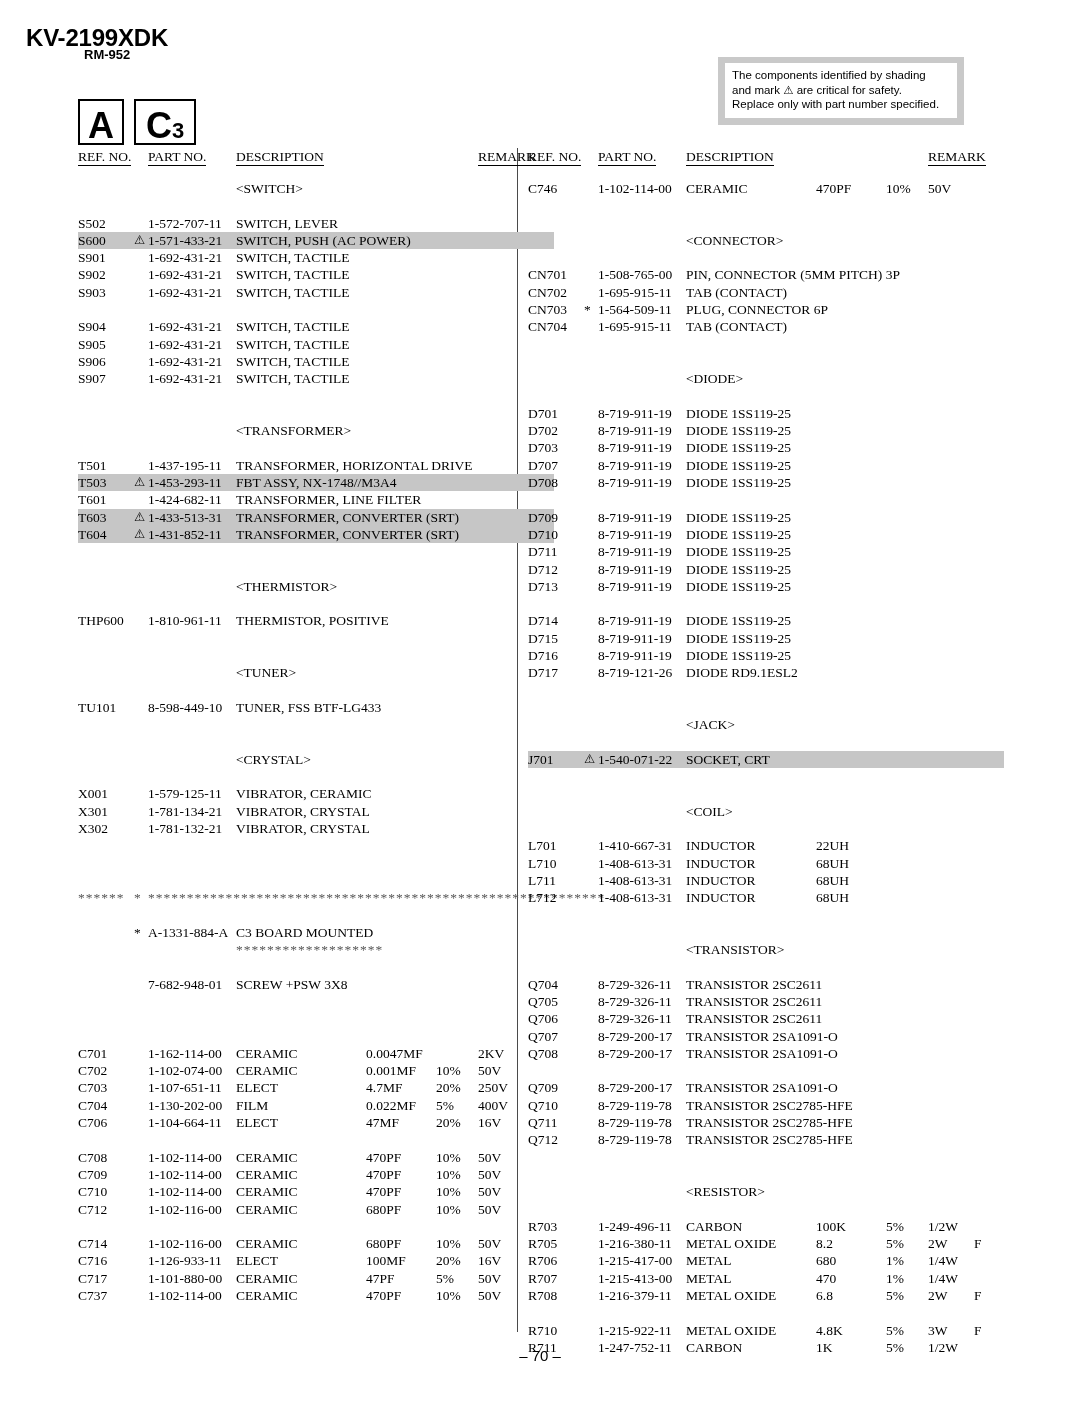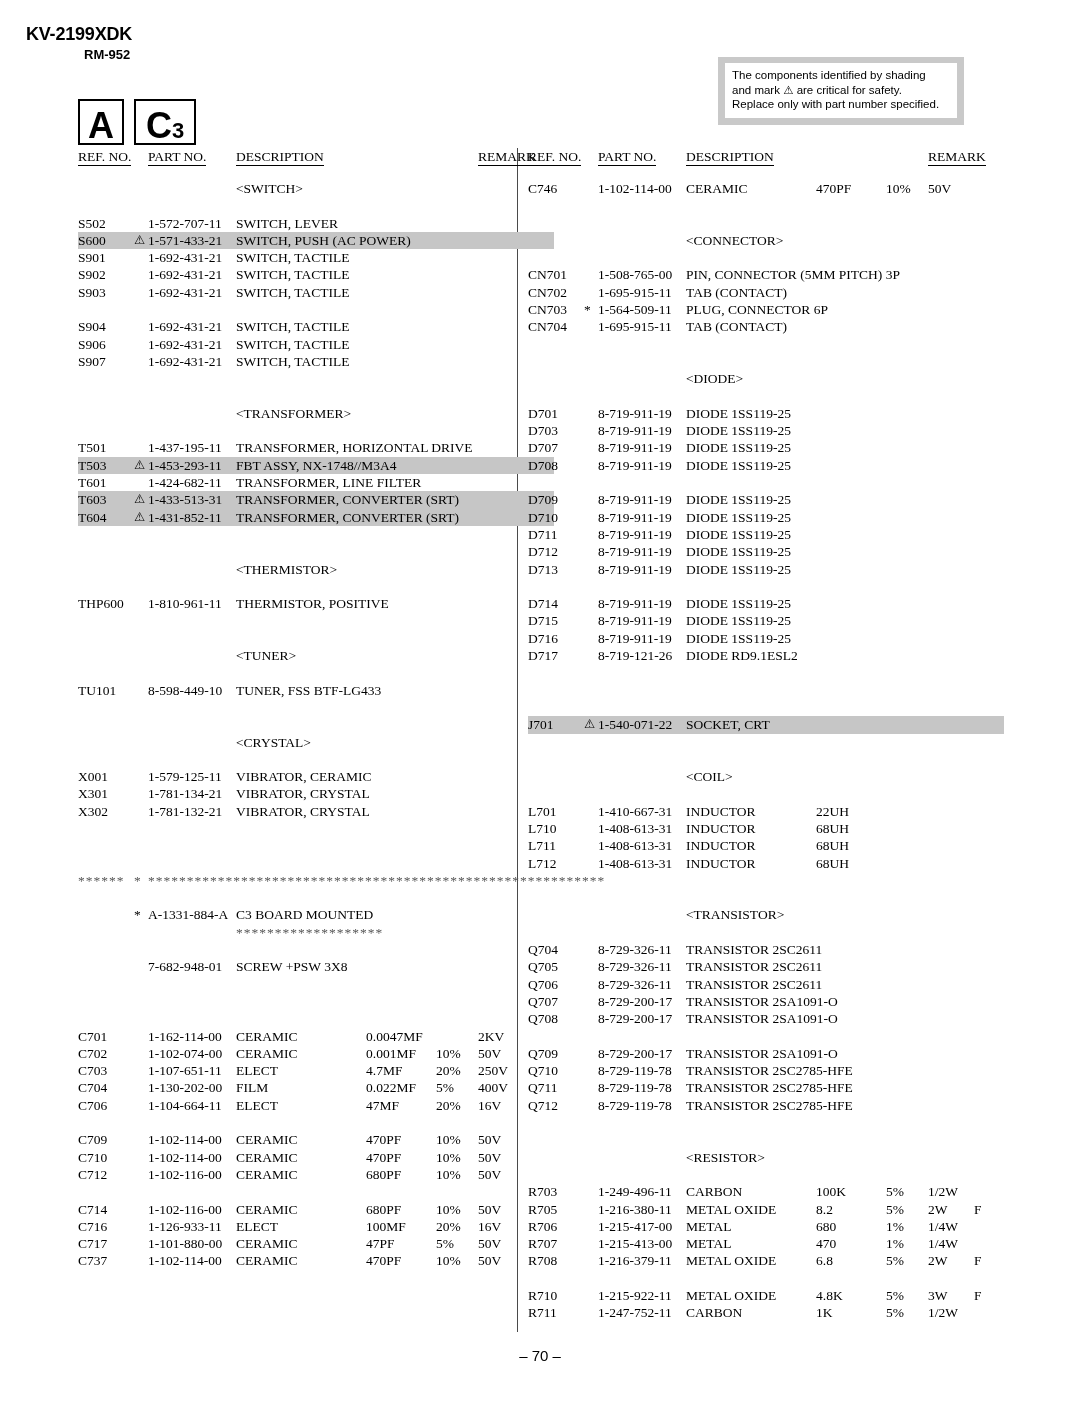--- a/index.html
+++ b/index.html
@@ -16,21 +16,21 @@
     overflow: hidden;
   }
 
   
   #model-title {
     position: absolute;
     left: 26px;
     top: 24px;
     font-family: "Liberation Sans", sans-serif;
     font-weight: bold;
-    font-size: 18px;
+    font-size: 24px;
     letter-spacing: -0.2px;
   }
   #remote-title {
     position: absolute;
     left: 84px;
     top: 47px;
     font-family: "Liberation Sans", sans-serif;
     font-weight: bold;
     font-size: 13px;
   }
@@ -273,20 +273,30 @@
           <td class="c-ref">S904</td>
           <td class="c-mark"></td>
           <td class="c-part">1-692-431-21</td>
           <td class="c-desc" style="overflow: visible; position: relative;">SWITCH, TACTILE</td>
           <td class="c-val"></td>
           <td class="c-tol"></td>
           <td class="c-rat"></td>
           <td class="c-rem"></td>
         </tr>
         <tr class="row">
+          <td class="c-ref">S905</td>
+          <td class="c-mark"></td>
+          <td class="c-part">1-692-431-21</td>
+          <td class="c-desc" style="overflow: visible; position: relative;">SWITCH, TACTILE</td>
+          <td class="c-val"></td>
+          <td class="c-tol"></td>
+          <td class="c-rat"></td>
+          <td class="c-rem"></td>
+        </tr>
+        <tr class="row">
           <td class="c-ref">S906</td>
           <td class="c-mark"></td>
           <td class="c-part">1-692-431-21</td>
           <td class="c-desc" style="overflow: visible; position: relative;">SWITCH, TACTILE</td>
           <td class="c-val"></td>
           <td class="c-tol"></td>
           <td class="c-rat"></td>
           <td class="c-rem"></td>
         </tr>
         <tr class="row">
@@ -555,20 +565,30 @@
           <td class="c-mark"></td>
           <td class="c-part">1-104-664-11</td>
           <td class="c-desc" style="overflow: visible; position: relative;">ELECT</td>
           <td class="c-val">47MF</td>
           <td class="c-tol">20%</td>
           <td class="c-rat">16V</td>
           <td class="c-rem"></td>
         </tr>
         <tr class="spacer">
           <td colspan="8"></td>
+        </tr>
+        <tr class="row">
+          <td class="c-ref">C708</td>
+          <td class="c-mark"></td>
+          <td class="c-part">1-102-114-00</td>
+          <td class="c-desc" style="overflow: visible; position: relative;">CERAMIC</td>
+          <td class="c-val">470PF</td>
+          <td class="c-tol">10%</td>
+          <td class="c-rat">50V</td>
+          <td class="c-rem"></td>
         </tr>
         <tr class="row">
           <td class="c-ref">C709</td>
           <td class="c-mark"></td>
           <td class="c-part">1-102-114-00</td>
           <td class="c-desc" style="overflow: visible; position: relative;">CERAMIC</td>
           <td class="c-val">470PF</td>
           <td class="c-tol">10%</td>
           <td class="c-rat">50V</td>
           <td class="c-rem"></td>
@@ -742,20 +762,30 @@
           <td class="c-ref">D701</td>
           <td class="c-mark"></td>
           <td class="c-part">8-719-911-19</td>
           <td class="c-desc" style="overflow: visible; position: relative;">DIODE 1SS119-25</td>
           <td class="c-val"></td>
           <td class="c-tol"></td>
           <td class="c-rat"></td>
           <td class="c-rem"></td>
         </tr>
         <tr class="row">
+          <td class="c-ref">D702</td>
+          <td class="c-mark"></td>
+          <td class="c-part">8-719-911-19</td>
+          <td class="c-desc" style="overflow: visible; position: relative;">DIODE 1SS119-25</td>
+          <td class="c-val"></td>
+          <td class="c-tol"></td>
+          <td class="c-rat"></td>
+          <td class="c-rem"></td>
+        </tr>
+        <tr class="row">
           <td class="c-ref">D703</td>
           <td class="c-mark"></td>
           <td class="c-part">8-719-911-19</td>
           <td class="c-desc" style="overflow: visible; position: relative;">DIODE 1SS119-25</td>
           <td class="c-val"></td>
           <td class="c-tol"></td>
           <td class="c-rat"></td>
           <td class="c-rem"></td>
         </tr>
         <tr class="row">
@@ -872,20 +902,26 @@
           <td class="c-val"></td>
           <td class="c-tol"></td>
           <td class="c-rat"></td>
           <td class="c-rem"></td>
         </tr>
         <tr class="spacer">
           <td colspan="8"></td>
         </tr>
         <tr class="spacer">
           <td colspan="8"></td>
+        </tr>
+        <tr class="row">
+          <td class="c-ref"></td>
+          <td class="c-mark"></td>
+          <td class="c-part"></td>
+          <td colspan="5" class="section-head">&lt;JACK&gt;</td>
         </tr>
         <tr class="spacer">
           <td colspan="8"></td>
         </tr>
         <tr class="row shaded">
           <td class="c-ref">J701</td>
           <td class="c-mark"><span class="mark-tri">⚠</span></td>
           <td class="c-part">1-540-071-22</td>
           <td class="c-desc" style="overflow: visible; position: relative;">SOCKET, CRT</td>
           <td class="c-val"></td>

